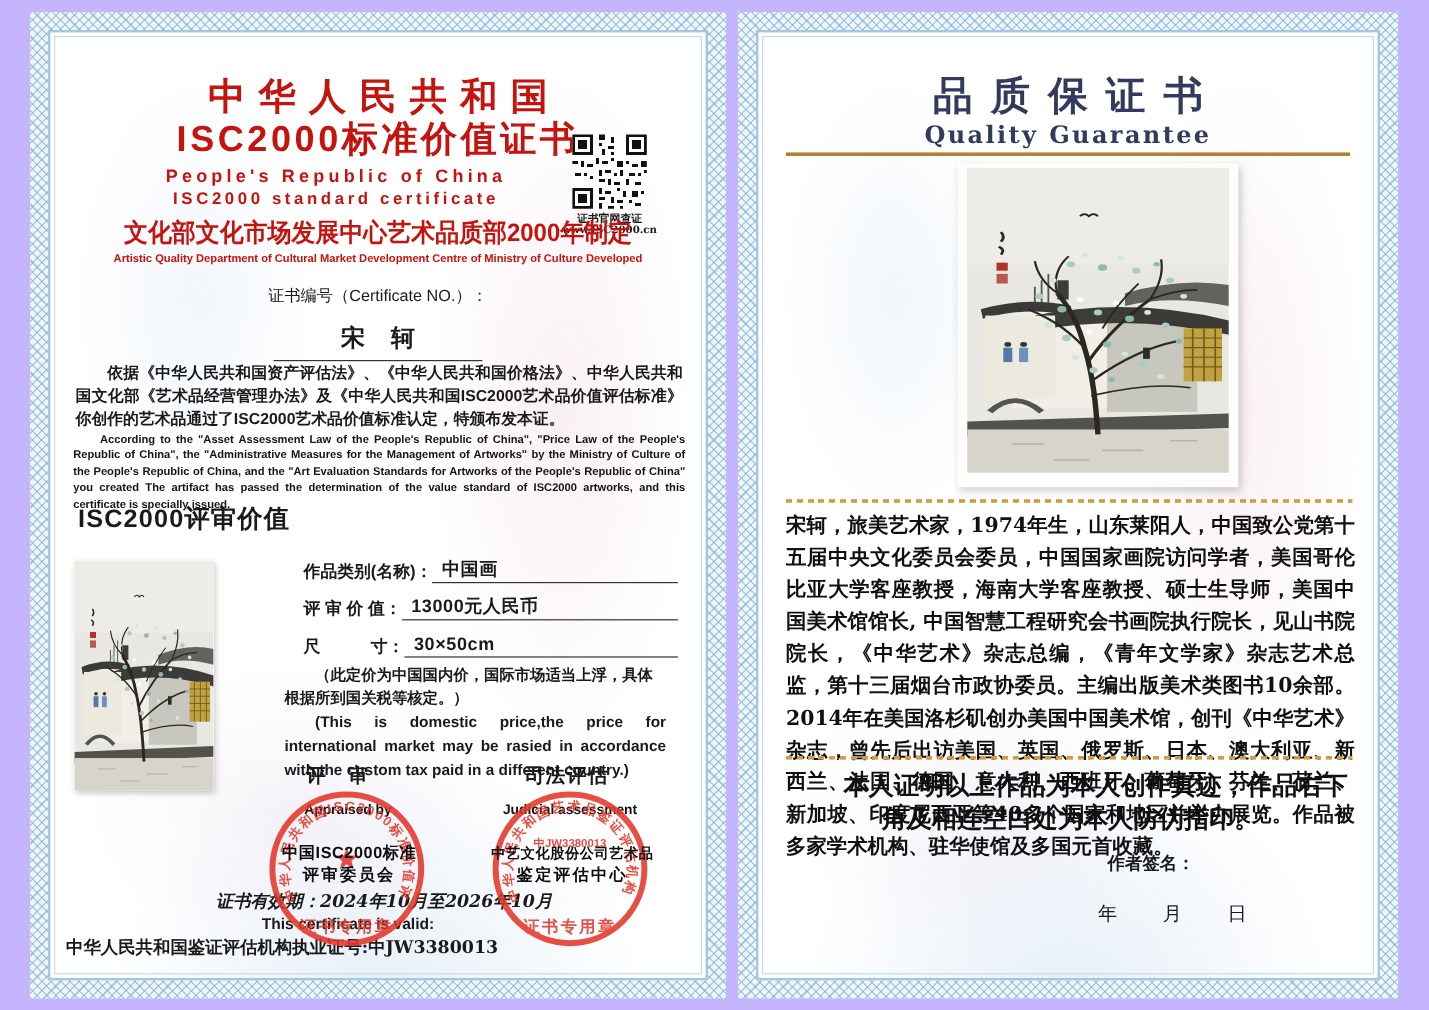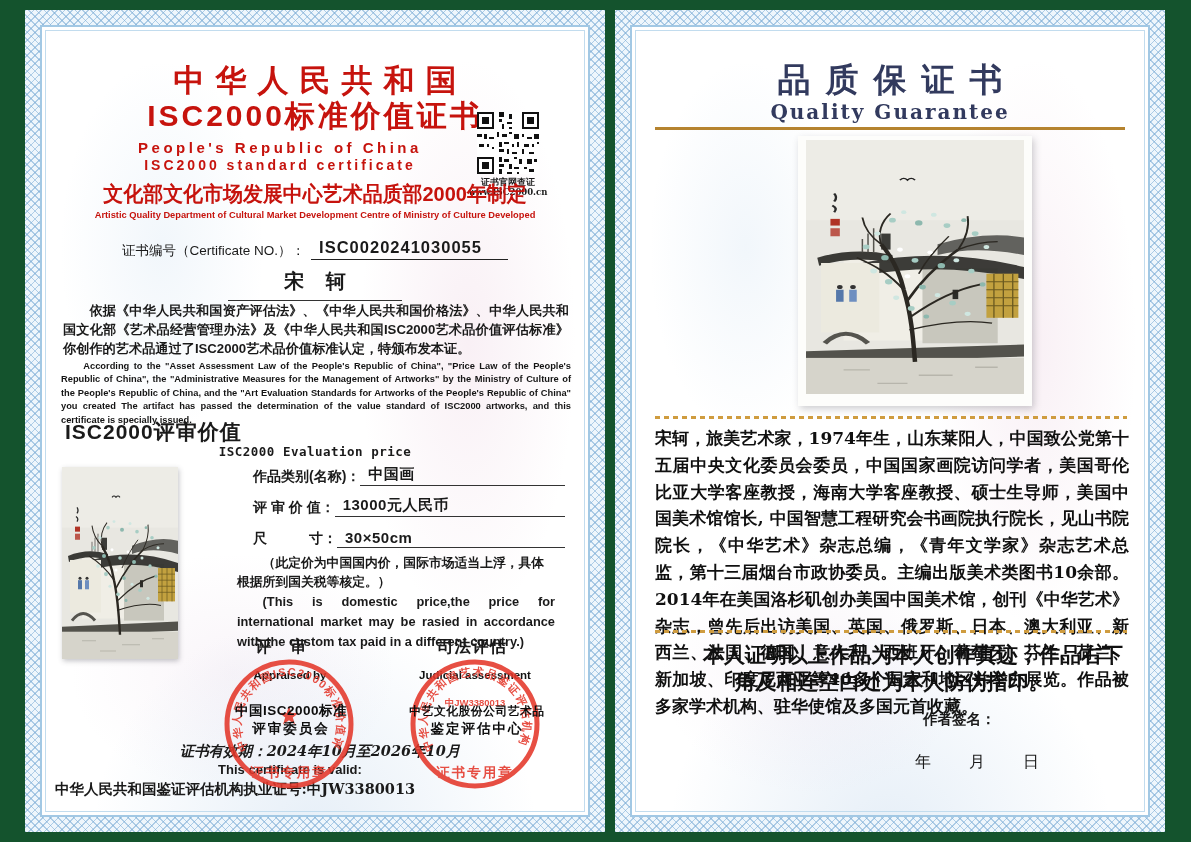--- a/index.html
+++ b/index.html
@@ -1,16 +1,16 @@
 <!DOCTYPE html>
 <html><head>
 <meta charset="utf-8">
 <style>
   html,body{margin:0;padding:0;background:#fff;}
-  #canvas{position:relative;width:1191px;height:842px;background:#14532d;overflow:hidden;
+  #canvas{position:relative;width:1191px;height:842px;background:#c4b5fd;overflow:hidden;
           font-family:"Liberation Sans",sans-serif;color:#1a1a1a;}
   .abs{position:absolute;}
   
   .page{position:absolute;top:10px;height:822px;
     background:
       repeating-linear-gradient(45deg, rgba(120,170,212,.55) 0 1.2px, rgba(255,255,255,0) 1.2px 5.5px),
       repeating-linear-gradient(-45deg, rgba(120,170,212,.55) 0 1.2px, rgba(255,255,255,0) 1.2px 5.5px),
       #eef6fc;}
   .sheet{position:absolute;inset:15px;border:2px solid #a2c8e4;outline:1px solid #c2dcee;outline-offset:-6px;
     background:
@@ -161,32 +161,30 @@
       </svg>
     </div>
     <div class="abs qr-cap1" style="left:438px;top:166px;width:90px;">证书官网查证</div>
     <div class="abs qr-cap2" style="left:438px;top:177px;width:90px;">www.ISC2000.cn</div>
 
     <div class="abs red issuer-cn" style="left:40px;right:40px;top:170px;">文化部文化市场发展中心艺术品质部2000年制定</div>
     <div class="abs red issuer-en" style="left:30px;right:30px;top:200px;">Artistic Quality Department of Cultural Market Development Centre of Ministry of Culture Developed</div>
 
     <div class="abs cert-row" style="left:40px;right:40px;top:228px;">
       <span>证书编号（Certificate NO.）：</span>
-      <span class="cert-no">ISC0020241030055</span>
     </div>
 
     <div class="abs artist" style="left:40px;right:40px;top:258px;">
       <span>宋 轲</span>
     </div>
 
     <div class="abs body-cn" style="left:38px;right:36px;top:292px;">依据《中华人民共和国资产评估法》、《中华人民共和国价格法》、中华人民共和国文化部《艺术品经营管理办法》及《中华人民共和国ISC2000艺术品价值评估标准》你创作的艺术品通过了ISC2000艺术品价值标准认定，特颁布发本证。</div>
     <div class="abs body-en" style="left:36px;right:34px;top:350px;">According to the "Asset Assessment Law of the People's Republic of China", "Price Law of the People's Republic of China", the "Administrative Measures for the Management of Artworks" by the Ministry of Culture of the People's Republic of China, and the "Art Evaluation Standards for Artworks of the People's Republic of China" you created The artifact has passed the determination of the value standard of ISC2000 artworks, and this certificate is specially issued.</div>
 
     <div class="abs sec-cn" style="left:40px;right:40px;top:408px;">ISC2000评审价值</div>
-    <div class="abs sec-en" style="left:40px;right:40px;top:434px;">ISC2000 Evaluation price</div>
 
     <div class="abs thumb" style="left:37px;top:457px;width:116px;height:192px;">
       <svg viewBox="0 0 116 190" preserveAspectRatio="none">
           <use href="#art"></use>
         </svg>
     </div>
 
     <div class="abs frow" style="left:228px;top:452px;width:312px;">
       <span class="lbl">作品类别(名称)：</span>
       <span class="val">中国画</span>

